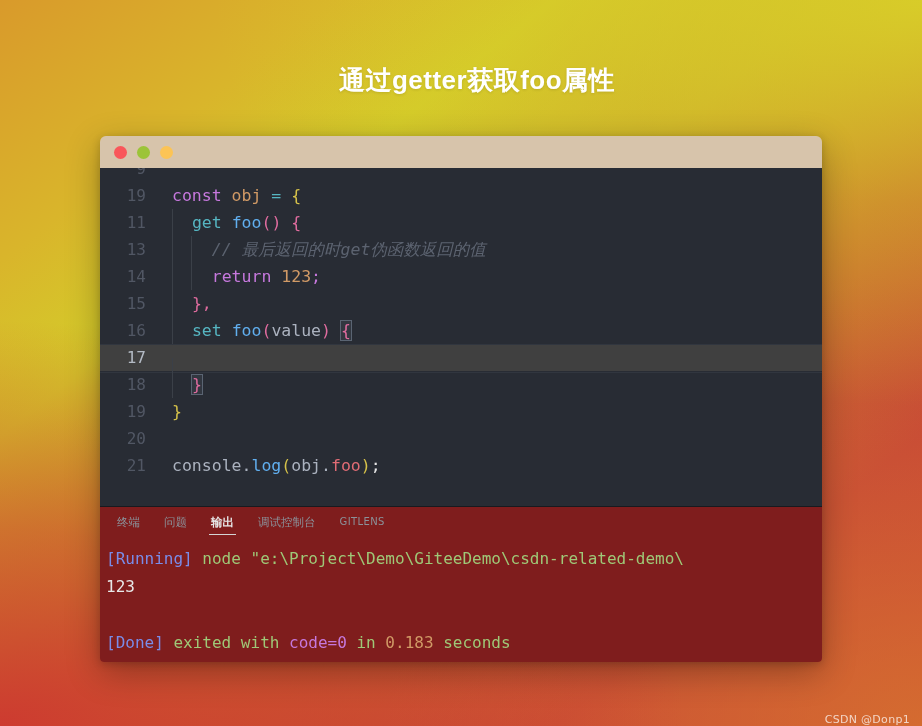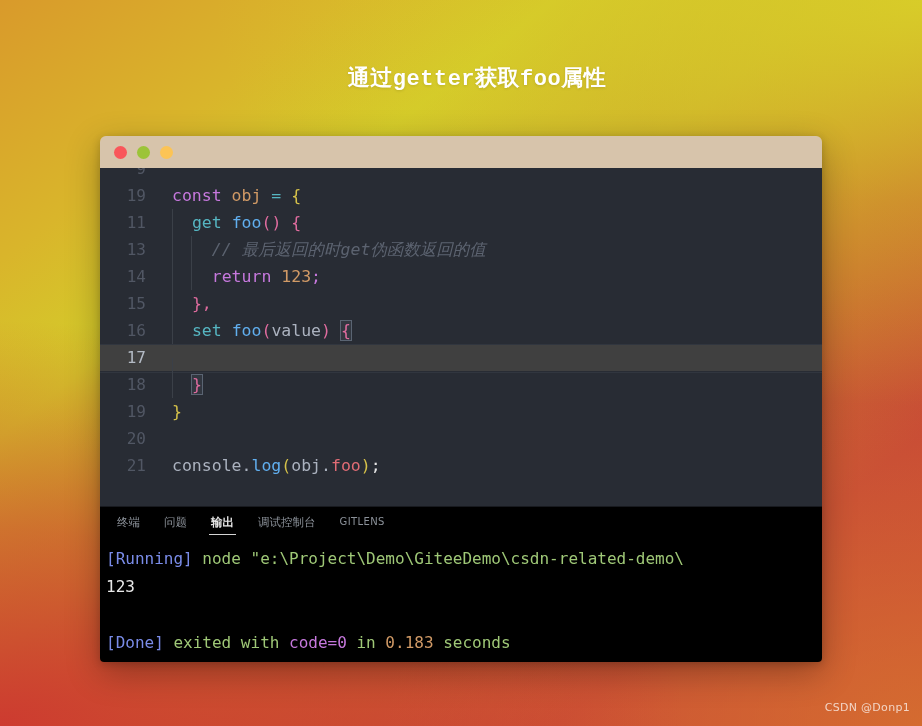--- a/index.html
+++ b/index.html
@@ -34,26 +34,26 @@
       radial-gradient(ellipse 90% 70% at 100% 100%, rgba(214,118,46,0.75) 0%, rgba(214,118,46,0) 65%);
     pointer-events: none;
   }
 
   .page-title {
     position: absolute;
     top: 63px;
     left: 0;
     width: 922px;
     text-align: center;
-    font-size: 22px;
+    font-size: 26px;
     font-weight: 700;
     color: #ffffff;
     letter-spacing: 0.5px;
     text-shadow: 0 1px 3px rgba(0,0,0,0.12);
-    font-family: Liberation Mono, monospace;
+    font-family: Liberation Sans, sans-serif;
     padding-left: 32px;
   }
 
   
   .window {
     position: absolute;
     left: 100px;
     top: 136px;
     width: 722px;
     height: 526px;
@@ -160,21 +160,21 @@
   .plain { color: #abb2bf; }
   .prop  { color: #e06c75; }
   .white { color: #e6e6e6; }
   .brace-match {
     outline: 1px solid #5a6472;
     background: rgba(90,100,114,0.20);
   }
 
   
   .panel {
-    background: #000000;
+    background: #7f1d1d;
     flex: 1;
     display: flex;
     flex-direction: column;
     border-top: 1px solid #181a1f;
   }
 
   .panel-tabs {
     height: 30px;
     display: flex;
     align-items: center;
@@ -216,21 +216,21 @@
   .out-blue   { color: #7a8ce8; }
   .out-green  { color: #9fc877; text-align: right; }
   .out-white  { color: #e8e8e8; }
   .out-purple { color: #c678dd; }
   .out-orange { color: #d19a66; }
   .blank-line { height: 28px; }
 
   .watermark {
     position: absolute;
     right: 12px;
-    bottom: 12px;
+    bottom: 0;
     font-size: 11px;
     color: rgba(255,255,255,0.72);
     font-family: "DejaVu Sans", "Liberation Sans", sans-serif;
     letter-spacing: 0.3px;
   }
 </style>
 </head>
 <body>
 
 <div class="bg-overlay"></div>

